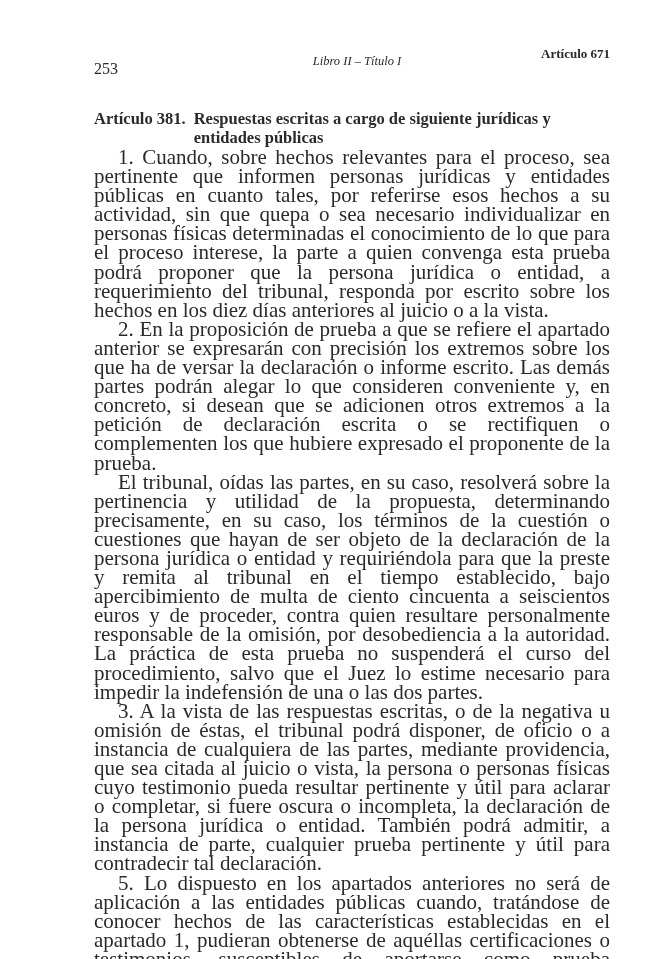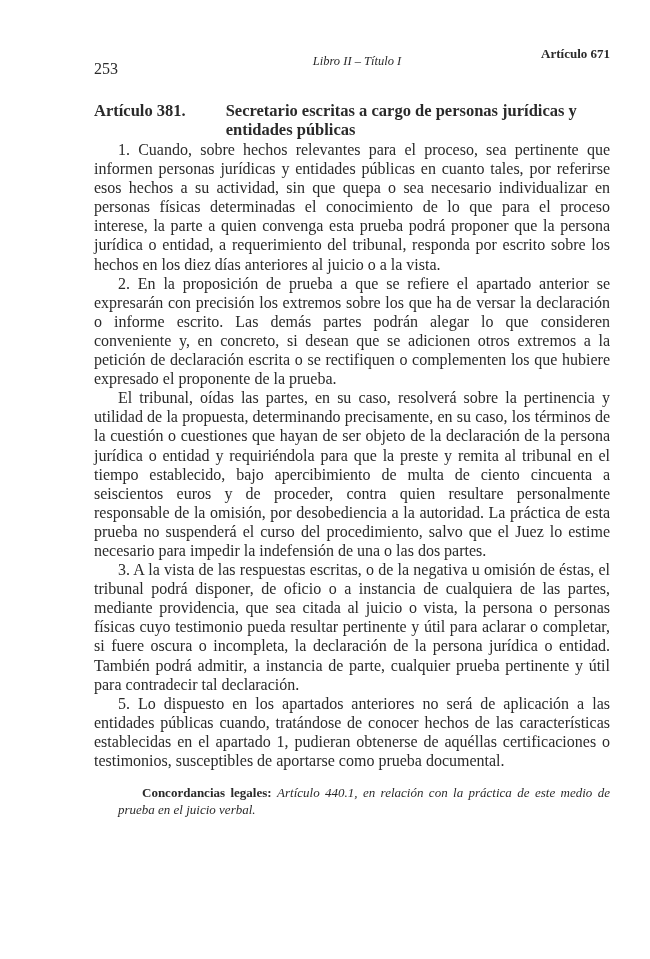--- a/index.html
+++ b/index.html
@@ -4,43 +4,43 @@
 <style>
   html, body { margin: 0; padding: 0; background: #ffffff; }
   body { width: 650px; height: 959px; position: relative; overflow: hidden;
          font-family: "Liberation Serif", "DejaVu Serif", serif; color: #2a2a2a; }
   .header { position: absolute; top: 44px; left: 94px; width: 516px; height: 20px; }
   .page-number { position: absolute; left: 0; top: 16px; font-size: 16px; }
   .running-title { position: absolute; left: 0; right: 0; top: 10px; text-align: center;
                    font-style: italic; font-size: 12.5px; padding-left: 10px; }
   .running-article { position: absolute; right: 0; top: 2px; font-weight: bold; font-size: 13px; }
   .article { position: absolute; top: 97px; left: 94px; width: 516px; }
-  .article-heading { display: flex; font-weight: bold; font-size: 16.5px; line-height: 19px; margin: 4px 0 1px 0; gap: 32px; }
+  .article-heading { display: flex; font-weight: bold; font-size: 16.5px; line-height: 19px; margin: 12px 0 1px 0; }
   .article-number { white-space: nowrap; margin-right: 8px; }
   .article-title { flex: 1; }
-  .para { font-size: 16px; line-height: 19.1px; margin: 0; text-align: justify;
+  .para { font-size: 21px; line-height: 19.1px; margin: 0; text-align: justify;
           text-indent: 24px; hyphens: manual; }
   .concordancias { margin: 14px 0 0 0; font-size: 13px; line-height: 17px;
                    padding-left: 24px; text-indent: 24px; text-align: justify; }
   .conc-label { font-weight: bold; }
   .conc-text { font-style: italic; }
 </style>
 </head>
 <body>
 
 <div class="header">
   <span class="page-number">253</span>
   <span class="running-title">Libro II  – Título I</span>
   <span class="running-article">Artículo 671</span>
 </div>
 
 <div class="article">
   <h2 class="article-heading">
     <span class="article-number">Artículo 381.</span>
-    <span class="article-title">Secretario escritas a cargo de personas jurídicas y entidades públicas</span>
+    <span class="article-title">Respuestas escritas a cargo de siguiente jurídicas y entidades públicas</span>
   </h2>
   <p class="para">1. Cuando, sobre hechos relevantes para el proceso, sea pertinente que informen personas jurídicas y entidades públicas en cuanto tales, por referirse esos hechos a su actividad, sin que quepa o sea necesario individualizar en personas físicas determinadas el conocimiento de lo que para el proceso interese, la parte a quien convenga esta prueba podrá proponer que la persona jurídica o entidad, a requerimiento del tribunal, responda por escrito sobre los hechos en los diez días anteriores al juicio o a la vista.</p>
   <p class="para">2. En la proposición de prueba a que se refiere el apartado anterior se expresarán con precisión los extremos sobre los que ha de versar la declaración o informe escrito. Las demás partes podrán alegar lo que consideren conveniente y, en concreto, si desean que se adicionen otros extremos a la petición de declaración escrita o se rectifiquen o complementen los que hubiere expresado el proponente de la prueba.</p>
   <p class="para">El tribunal, oídas las partes, en su caso, resolverá sobre la pertinencia y utilidad de la propuesta, determinando precisamente, en su caso, los términos de la cuestión o cuestiones que hayan de ser objeto de la declaración de la persona jurídica o entidad y requiriéndola para que la preste y remita al tribunal en el tiempo establecido, bajo apercibimiento de multa de ciento cincuenta a seiscientos euros y de proceder, contra quien resultare personalmente responsable de la omisión, por desobediencia a la autoridad. La práctica de esta prueba no suspenderá el curso del procedimiento, salvo que el Juez lo estime necesario para impedir la indefensión de una o las dos partes.</p>
   <p class="para">3. A la vista de las respuestas escritas, o de la negativa u omisión de éstas, el tribunal podrá disponer, de oficio o a instancia de cualquiera de las partes, mediante providencia, que sea citada al juicio o vista, la persona o personas físicas cuyo testimonio pueda resultar pertinente y útil para aclarar o completar, si fuere oscura o incompleta, la declaración de la persona jurídica o entidad. También podrá admitir, a instancia de parte, cualquier prueba pertinente y útil para contradecir tal declaración.</p>
   <p class="para">5. Lo dispuesto en los apartados anteriores no será de aplicación a las entidades públicas cuando, tratándose de conocer hechos de las características establecidas en el apartado 1, pudieran obtenerse de aquéllas certificaciones o testimonios, susceptibles de aportarse como prueba documental.</p>
   <p class="concordancias">
     <span class="conc-label">Concordancias legales:</span>
     <span class="conc-text">Artículo 440.1, en relación con la práctica de este medio de prueba en el juicio verbal.</span>
   </p>

